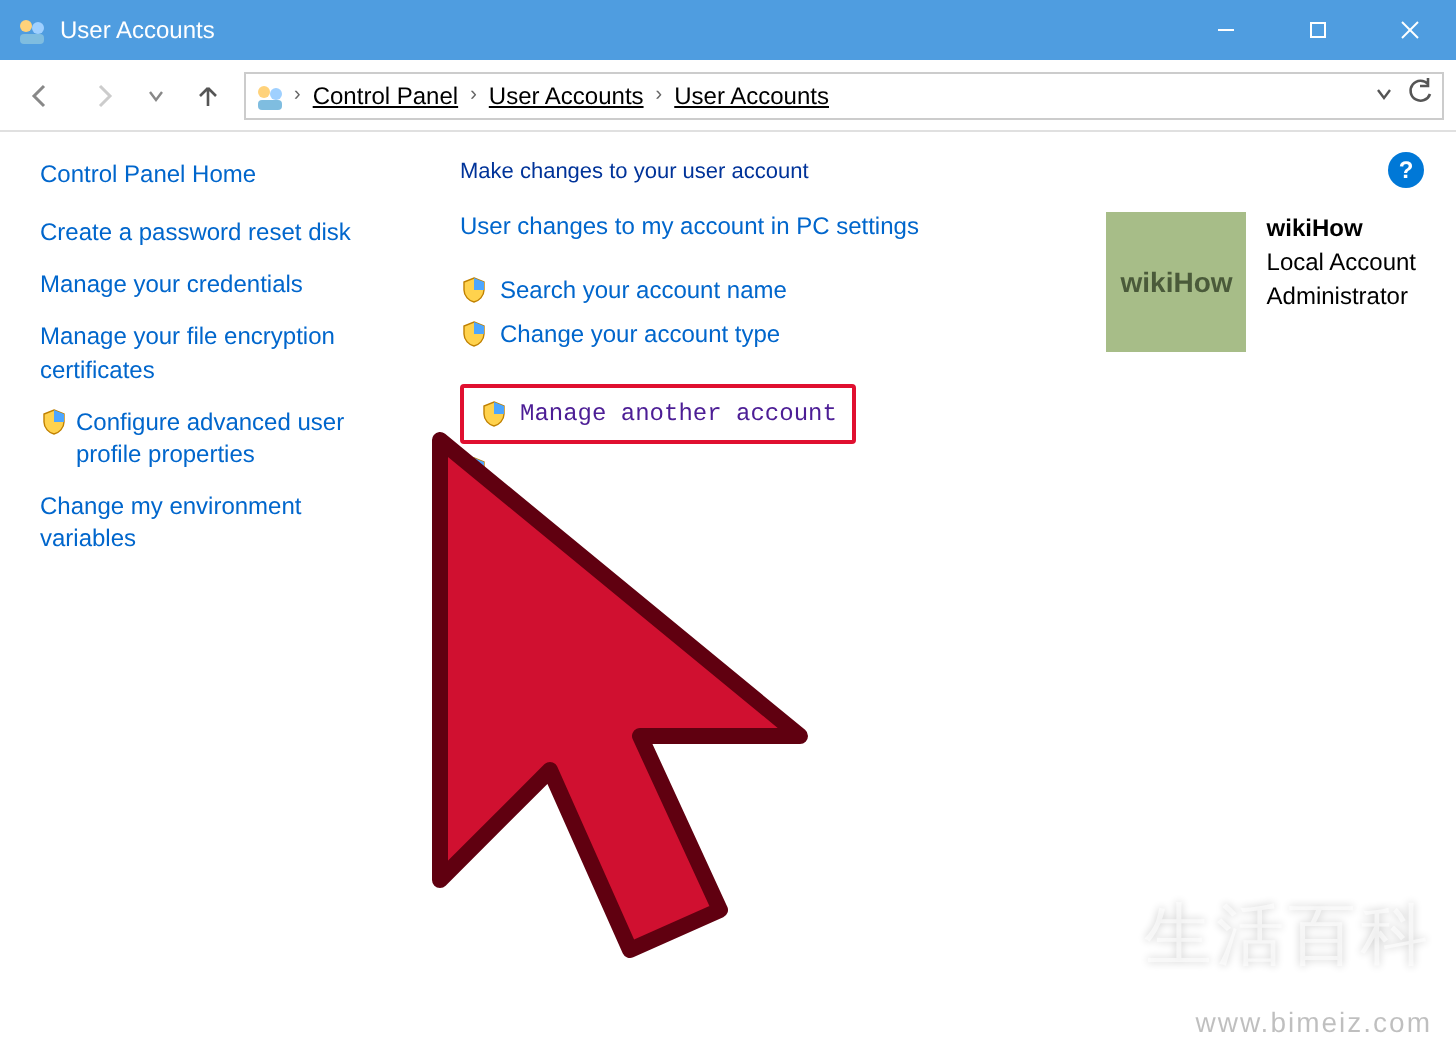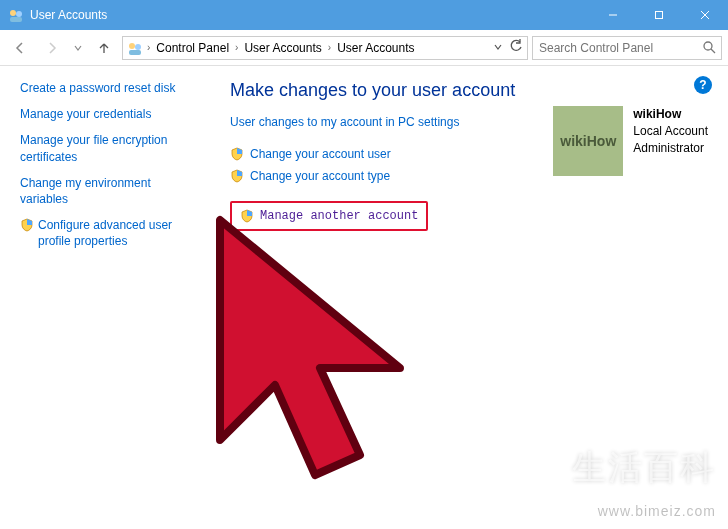--- a/index.html
+++ b/index.html
@@ -12,35 +12,35 @@
 .winbtns { display: flex; height: 100%; }
 .winbtn { width: 46px; display: flex; align-items: center; justify-content: center; cursor: pointer; }
 
 
 .navbar { height: 36px; display: flex; align-items: center; border-bottom: 1px solid #e0e0e0; padding: 0 6px; gap: 4px; }
 .navbtn { width: 28px; height: 28px; display: flex; align-items: center; justify-content: center; color: #888; cursor: pointer; border-radius: 2px; }
 .navbtn.enabled { color: #333; }
 .breadcrumb { flex: 1; display: flex; align-items: center; height: 24px; border: 1px solid #ccc; padding: 0 4px; font-size: 12px; gap: 2px; }
 .bc-icon { width: 16px; height: 16px; display: flex; align-items: center; justify-content: center; }
 .bc-sep { color: #666; font-size: 10px; padding: 0 2px; }
-.bc-item { cursor: pointer; padding: 0 2px; }
+.bc-item { cursor: pointer; padding: 0 2px; text-decoration: underline; }
 .bc-tail { margin-left: auto; display: flex; align-items: center; gap: 6px; color: #555; }
 .searchbox { width: 190px; height: 24px; border: 1px solid #ccc; font-size: 12px; padding: 0 24px 0 6px; color: #777; position: relative; }
 .searchwrap { position: relative; }
 .searchwrap .sicon { position: absolute; right: 6px; top: 4px; color: #777; }
 
 
 .content { display: flex; height: calc(100% - 66px); position: relative; }
 .sidebar { width: 200px; padding: 14px 12px 12px 20px; font-size: 12px; }
 .cphome { color: #0066cc; font-size: 12px; font-weight: 400; margin-bottom: 14px; cursor: pointer; }
 .sidelink { color: #0066cc; margin-bottom: 10px; cursor: pointer; line-height: 1.35; display: flex; align-items: flex-start; gap: 4px; }
 .sidelink .shield { flex-shrink: 0; margin-top: 1px; }
 
 .main { flex: 1; padding: 14px 16px 12px 30px; position: relative; }
-.heading { color: #003399; font-size: 18px; font-weight: 400; margin-bottom: 14px; }
+.heading { color: #003399; font-size: 11px; font-weight: 400; margin-bottom: 14px; }
 .sublink { color: #0066cc; font-size: 12px; cursor: pointer; display: block; margin-bottom: 18px; }
 .optlink { color: #0066cc; font-size: 12px; cursor: pointer; display: flex; align-items: center; gap: 6px; margin-bottom: 8px; }
 .highlighted { border: 2px solid #e01030; border-radius: 2px; padding: 6px 8px; display: inline-flex; align-items: center; gap: 6px; margin: 10px 0 6px 0; }
 
 .userbox { position: absolute; right: 20px; top: 40px; display: flex; align-items: flex-start; gap: 10px; font-size: 12px; }
 .avatar { width: 70px; height: 70px; background: #a7bd88; display: flex; align-items: center; justify-content: center; color: #4a5a3a; font-weight: bold; font-size: 14px; }
 .userinfo .uname { font-weight: 600; }
 .userinfo div { line-height: 1.4; }
 
 .helpbtn { position: absolute; right: 16px; top: 10px; width: 18px; height: 18px; border-radius: 50%; background: #0078d7; color: #fff; display: flex; align-items: center; justify-content: center; font-size: 12px; font-weight: bold; cursor: pointer; }
@@ -125,66 +125,60 @@
     <span class="bc-tail">
       <span><svg width="10" height="10" viewBox="0 0 10 10">
             <path d="M2 3 L5 7 L8 3" fill="none" stroke="#555" stroke-width="1.2"></path>
           </svg></span>
       <span><svg width="14" height="14" viewBox="0 0 14 14">
             <path d="M11 3 A5 5 0 1 0 12 8" fill="none" stroke="#555" stroke-width="1.3"></path>
             <path d="M11 0 L11 4 L7 4" fill="none" stroke="#555" stroke-width="1.3"></path>
           </svg></span>
     </span>
   </div>
-  <div class="searchwrap">
-    <input class="searchbox" placeholder="Search Control Panel" style="">
-    <span class="sicon"><svg width="14" height="14" viewBox="0 0 14 14">
-          <circle cx="6" cy="6" r="4" fill="none" stroke="#777" stroke-width="1.3"></circle>
-          <line x1="9" y1="9" x2="13" y2="13" stroke="#777" stroke-width="1.3"></line>
-        </svg></span>
-  </div>
 </div>
 
 <div class="content">
 
   <div class="sidebar">
+    <div class="cphome">Control Panel Home</div>
     <div id="side-links">
         <div class="sidelink">
           <span>Create a password reset disk</span>
         </div>
         <div class="sidelink">
           <span>Manage your credentials</span>
         </div>
         <div class="sidelink">
           <span>Manage your file encryption certificates</span>
-        </div>
-        <div class="sidelink">
-          <span>Change my environment variables</span>
         </div>
         <div class="sidelink">
           <span class="shield"><svg viewBox="0 0 14 14">
               <path d="M7 1 L12 3 V7 C12 10 9.5 12.5 7 13 C4.5 12.5 2 10 2 7 V3 Z" fill="#ffd24d" stroke="#c08000" stroke-width="0.7"></path>
               <path d="M7 1 L12 3 V7 L7 7 Z" fill="#4da6ff"></path>
             </svg></span>
           <span>Configure advanced user profile properties</span>
+        </div>
+        <div class="sidelink">
+          <span>Change my environment variables</span>
         </div>
       </div>
   </div>
 
   <div class="main">
     <div class="helpbtn">?</div>
     <div class="heading">Make changes to your user account</div>
     <a class="sublink">User changes to my account in PC settings</a>
     <div id="main-options">
         <div class="optlink">
           <span class="shield"><svg viewBox="0 0 14 14">
               <path d="M7 1 L12 3 V7 C12 10 9.5 12.5 7 13 C4.5 12.5 2 10 2 7 V3 Z" fill="#ffd24d" stroke="#c08000" stroke-width="0.7"></path>
               <path d="M7 1 L12 3 V7 L7 7 Z" fill="#4da6ff"></path>
             </svg></span>
-          <span>Change your account user</span>
+          <span>Search your account name</span>
         </div>
         <div class="optlink">
           <span class="shield"><svg viewBox="0 0 14 14">
               <path d="M7 1 L12 3 V7 C12 10 9.5 12.5 7 13 C4.5 12.5 2 10 2 7 V3 Z" fill="#ffd24d" stroke="#c08000" stroke-width="0.7"></path>
               <path d="M7 1 L12 3 V7 L7 7 Z" fill="#4da6ff"></path>
             </svg></span>
           <span>Change your account type</span>
         </div>
       </div>
 

